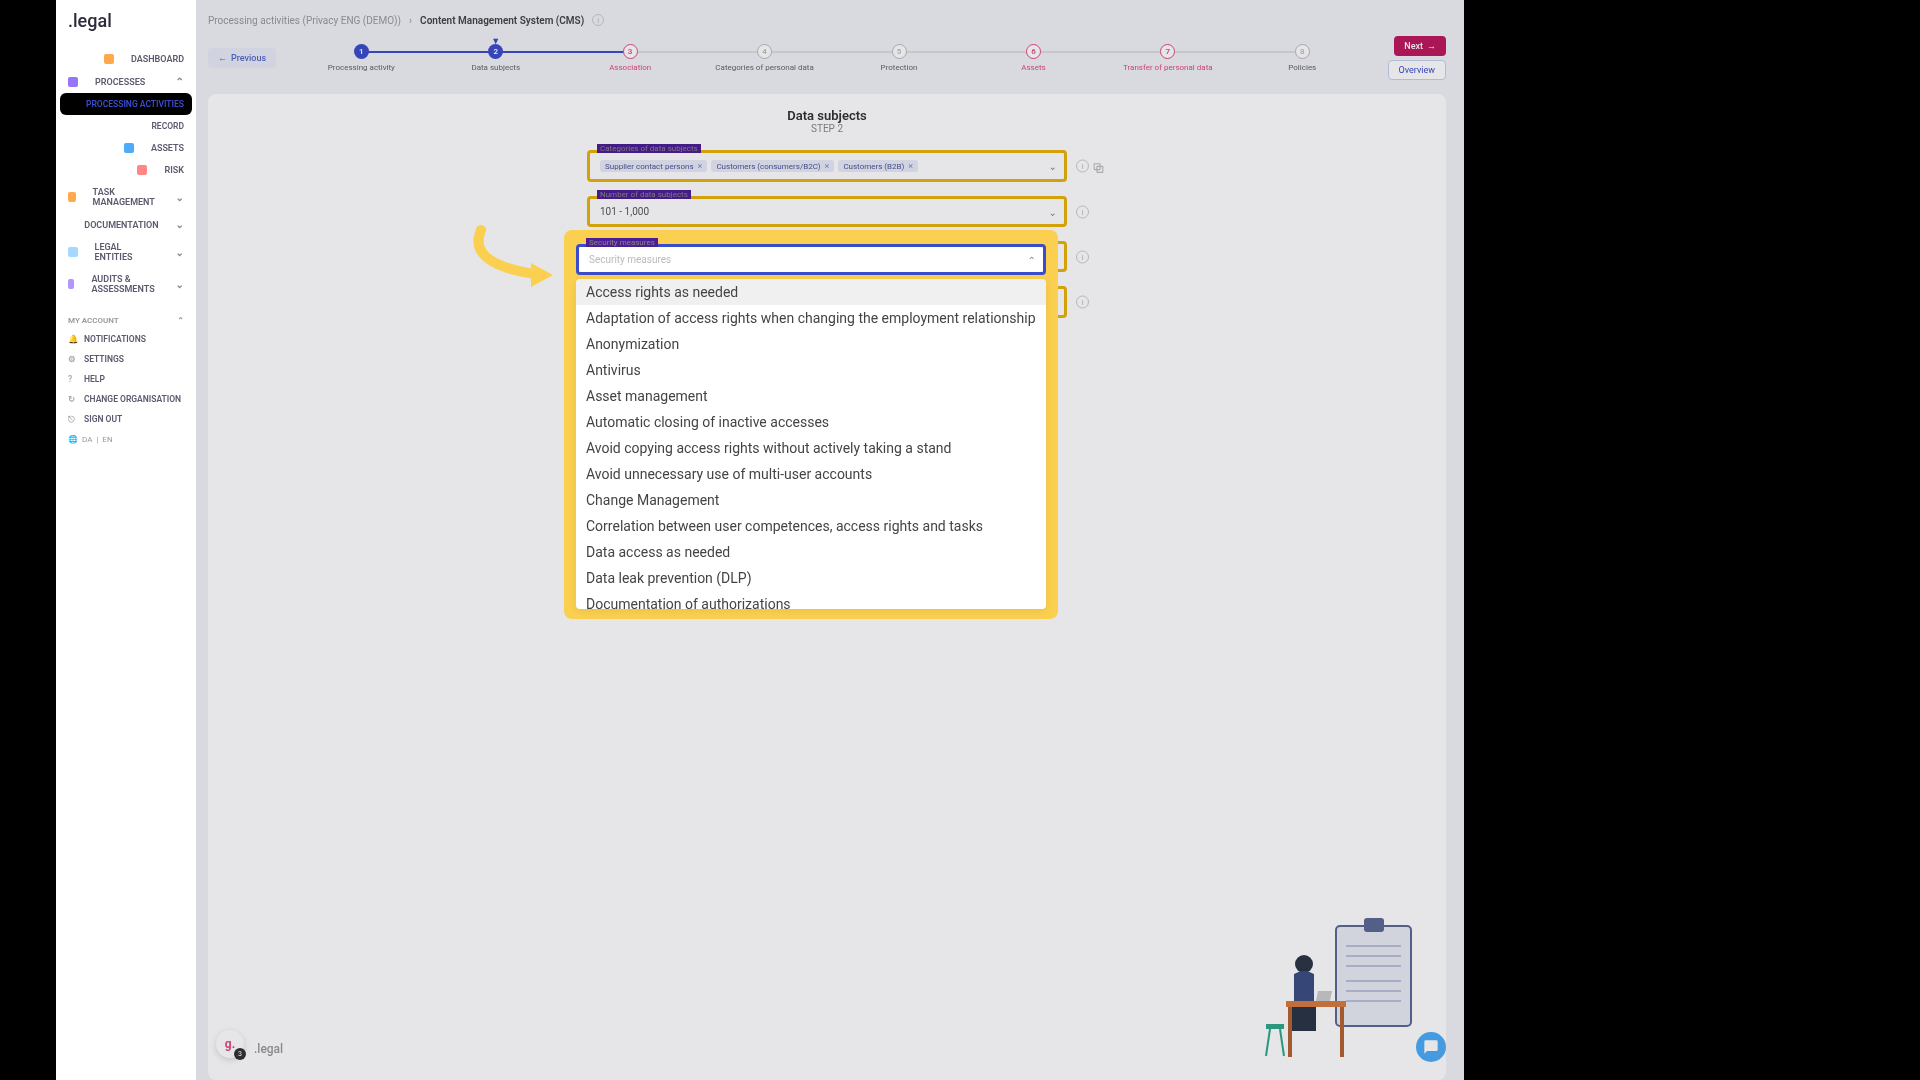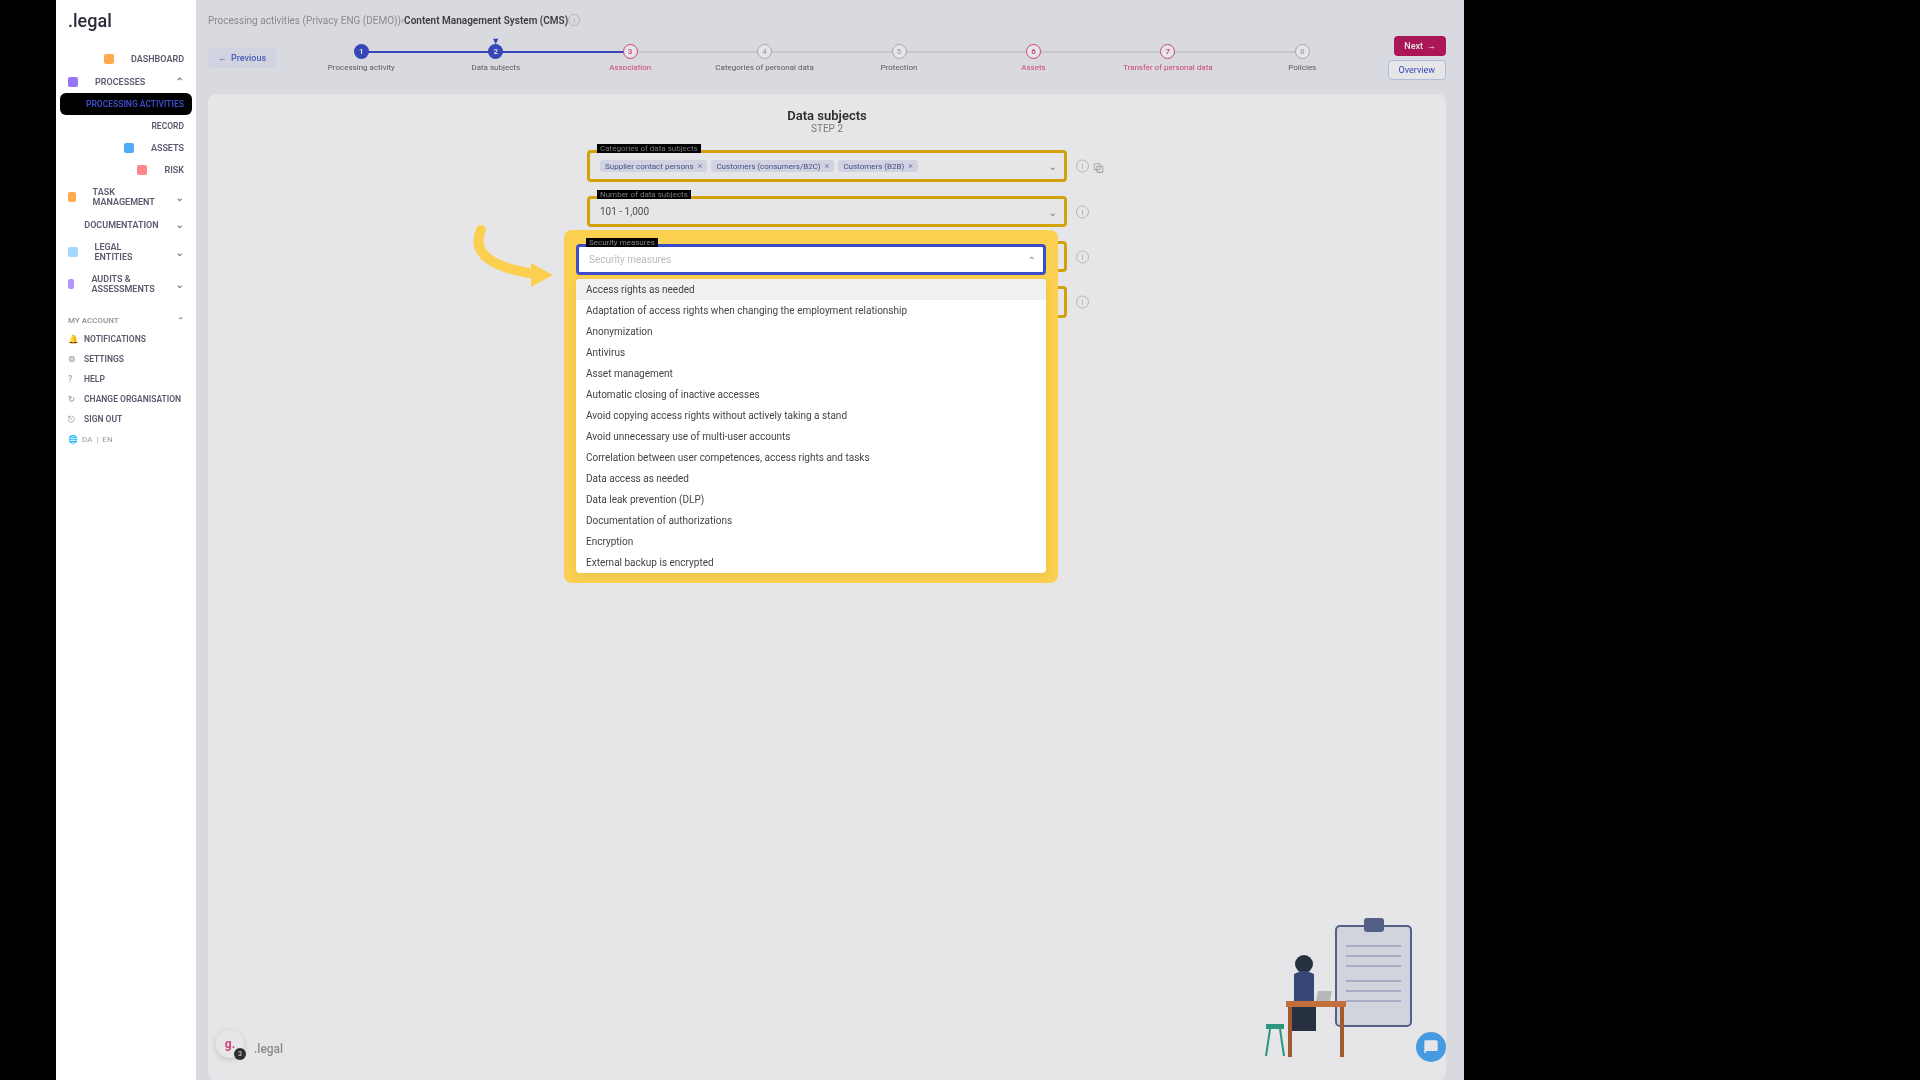--- a/index.html
+++ b/index.html
@@ -28,21 +28,21 @@
     .icon-audit { background: #b197fc; }
     .nav-sub { padding-left: 24px; font-size: 8.5px; }
     .chevron { margin-left: auto; font-size: 10px; color: #888; }
     .section-title { font-size: 8px; color: #999; font-weight: 600; padding: 8px 8px 4px; display: flex; align-items: center; justify-content: space-between; }
     .account-item { display: flex; align-items: center; padding: 5px 8px; font-size: 8.5px; font-weight: 600; color: #5a5a6e; gap: 6px; }
     .acc-icon { width: 10px; height: 10px; display: inline-flex; color: #aaa; }
     .lang-switch { padding: 6px 8px; font-size: 8px; color: #999; display: flex; gap: 4px; }
     
     
     .main { flex: 1; display: flex; flex-direction: column; padding: 14px 18px 0 12px; position: relative; }
-    .breadcrumb { display: flex; align-items: center; font-size: 10px; margin-bottom: 10px; }
+    .breadcrumb { display: flex; align-items: center; gap: 8px; font-size: 10px; margin-bottom: 10px; }
     .breadcrumb .crumb-prev { color: #999; }
     .breadcrumb .chev { color: #999; }
     .breadcrumb .crumb-cur { color: #444; font-weight: 600; }
     .breadcrumb .info-icon { width: 12px; height: 12px; border: 1px solid #ccc; border-radius: 50%; color: #bbb; font-size: 8px; display: inline-flex; align-items: center; justify-content: center; }
     
     
     .stepper-row { display: flex; align-items: center; position: relative; }
     .prev-btn, .next-btn { background: #e8ebf7; color: #5768c7; border: none; padding: 5px 10px; border-radius: 4px; font-size: 9px; font-weight: 500; display: flex; align-items: center; gap: 4px; cursor: pointer; }
     .next-btn { background: #be185d; color: #fff; }
     .overview-btn { background: #fff; color: #3b4cca; border: 1px solid #c7cef0; padding: 4px 10px; border-radius: 4px; font-size: 9px; margin-top: 4px; margin-left: auto; display: inline-block; cursor: pointer; }
@@ -60,35 +60,35 @@
     .step.error .step-line, .step.pending .step-line { background: #ddd; }
     .step:last-child .step-line { display: none; }
     .step-arrow { position: absolute; top: -8px; font-size: 9px; color: #3b4cca; }
     
     
     .card { background: #fff; border-radius: 8px; margin-top: 14px; padding: 14px 18px 40px; flex: 1; position: relative; overflow: hidden; }
     .card-title { text-align: center; font-size: 13px; font-weight: 600; color: #333; }
     .card-step { text-align: center; font-size: 10px; color: #888; margin-bottom: 16px; }
     .form { max-width: 480px; margin: 0 auto; }
     .field { position: relative; margin-bottom: 14px; }
-    .field-label { position: absolute; top: -6px; left: 10px; background: #000000; padding: 0 3px; font-size: 8px; color: #888; z-index: 3; }
+    .field-label { position: absolute; top: -6px; left: 10px; background: #4c1d95; padding: 0 3px; font-size: 8px; color: #888; z-index: 3; }
     .field-input { width: 100%; border: 3px solid #eab308; border-radius: 4px; padding: 7px 28px 7px 10px; font-size: 10px; color: #555; background: #fff; min-height: 30px; display: flex; align-items: center; flex-wrap: wrap; gap: 4px; }
     .field-input.expanded { border-color: #3b4cca; }
     .chip { background: #e8ebf7; color: #495594; border-radius: 3px; padding: 1px 5px; font-size: 8px; display: inline-flex; align-items: center; gap: 4px; }
     .chip-x { cursor: pointer; color: #7c89c9; font-size: 9px; }
     .field-caret { position: absolute; right: 10px; top: 50%; transform: translateY(-50%); color: #888; font-size: 10px; }
     .field-info { position: absolute; right: -22px; top: 50%; transform: translateY(-50%); width: 13px; height: 13px; border: 1px solid #ccc; border-radius: 50%; color: #bbb; font-size: 8px; display: flex; align-items: center; justify-content: center; }
     .field-copy { position: absolute; right: -38px; top: 50%; transform: translateY(-50%); width: 13px; height: 13px; color: #bbb; }
     .placeholder-text { color: #bbb; }
     
     
     .dropdown-highlight { position: absolute; background: #fbd050; border-radius: 6px; padding: 12px 10px 8px; z-index: 50; box-shadow: 0 0 0 2px #fbd050; }
     .dropdown-highlight .field-input { background: #fff; }
     .dropdown-list { background: #fff; border-radius: 4px; margin-top: 4px; max-height: 330px; overflow-y: auto; box-shadow: 0 2px 8px rgba(0,0,0,0.08); }
-    .dropdown-item { padding: 5px 10px; font-size: 10px; color: #444; cursor: pointer; }
+    .dropdown-item { padding: 5px 10px; font-size: 14px; color: #444; cursor: pointer; }
     .dropdown-item.highlighted { background: #f0f0f0; }
     
     
     .pointer-arrow { position: absolute; z-index: 51; }
     .pointer-arrow svg { }
     
     
     .illustration { position: absolute; bottom: 0; right: 30px; z-index: 5; }
     
     
@@ -359,20 +359,21 @@
       </div>
       <div class="dropdown-list" id="sec-list">
           <div class="dropdown-item highlighted">Access rights as needed</div>
           <div class="dropdown-item">Adaptation of access rights when changing the employment relationship</div>
           <div class="dropdown-item">Anonymization</div>
           <div class="dropdown-item">Antivirus</div>
           <div class="dropdown-item">Asset management</div>
           <div class="dropdown-item">Automatic closing of inactive accesses</div>
           <div class="dropdown-item">Avoid copying access rights without actively taking a stand</div>
           <div class="dropdown-item">Avoid unnecessary use of multi-user accounts</div>
+          <div class="dropdown-item">Change Management</div>
           <div class="dropdown-item">Correlation between user competences, access rights and tasks</div>
           <div class="dropdown-item">Data access as needed</div>
           <div class="dropdown-item">Data leak prevention (DLP)</div>
           <div class="dropdown-item">Documentation of authorizations</div>
           <div class="dropdown-item">Encryption</div>
           <div class="dropdown-item">External backup is encrypted</div>
         </div>
     </div>
 
     <div class="pointer-arrow" style="left:265px;top:225px">

